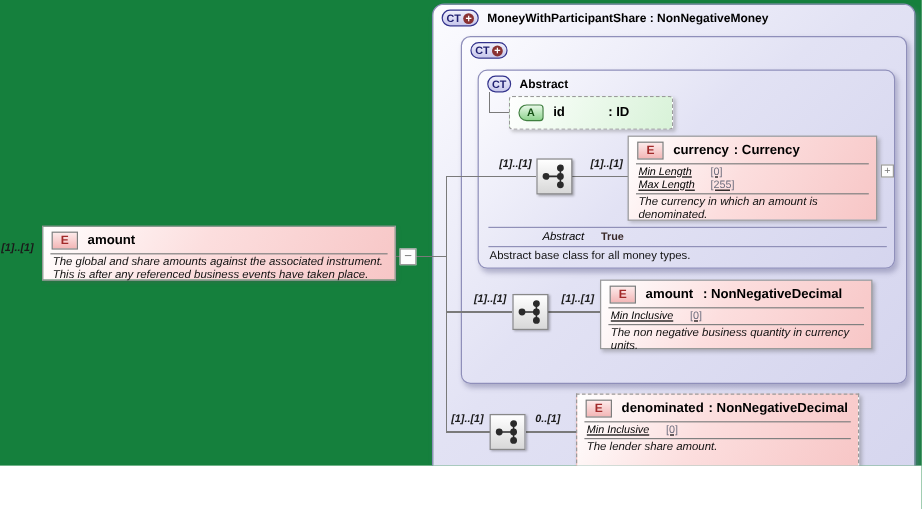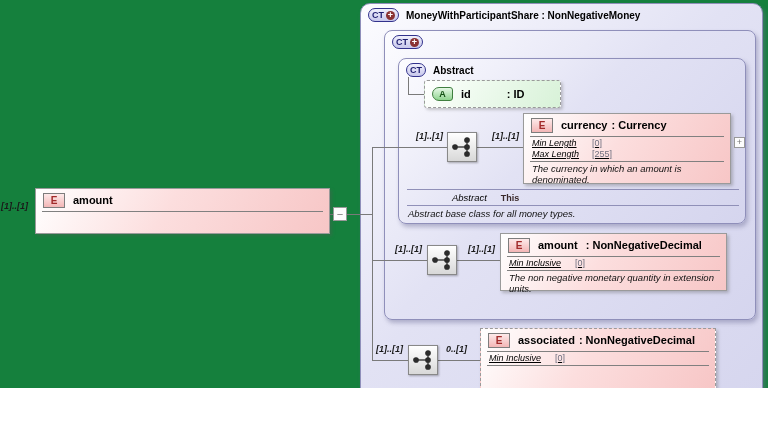--- a/index.html
+++ b/index.html
@@ -23,21 +23,21 @@
     background: linear-gradient(#f0f0fc, #c8c8ec);
     color: #1f1f70; font-size: 9px; font-weight: bold; line-height: 12px;
   }
   .plus-dot {
     width: 9px; height: 9px; border-radius: 50%;
     background: #8a3232; color: #fff;
     font-size: 9px; font-weight: bold; line-height: 8px; text-align: center;
   }
   .ct-footer { position: absolute; }
   .rule { border-top: 1px solid #9090b8; }
-  .anno { font-style: italic; font-size: 9.5px; color: #111; line-height: 11px; padding: 2px 1px 1px 1px; }
+  .anno { font-size: 9.5px; color: #111; line-height: 11px; padding: 2px 1px 1px 1px; }
 
   
   .ebox {
     position: absolute;
     border: 1px solid #9a9a9a;
     background: linear-gradient(120deg, #ffffff 0%, #fcdede 45%, #f7c6c6 100%);
     box-shadow: 2px 2px 3px rgba(90,90,90,.35);
   }
   .ebox.dashed { border-style: dashed; }
   .e-title { display: flex; align-items: center; gap: 8px; padding: 3px 7px 3px 7px; height: 22px; }
@@ -125,21 +125,21 @@
     <div class="ct-header">
       <span class="ct-badge">
         <span>CT</span>
       </span>
       <span class="ct-title">Abstract</span>
     </div>
     <div class="ct-footer" style="left:8px; right:6px; bottom:3px;">
       <div class="rule"></div>
       <div class="abstract-row">
         <span class="abstract-label">Abstract</span>
-        <span class="abstract-value">This</span>
+        <span class="abstract-value">True</span>
       </div>
       <div class="rule"></div>
       <div class="anno">Abstract base class for all money types.</div>
     </div>
   </div>
 
   <svg class="wires" width="768" height="432">
     <g stroke="#7a7a7a" stroke-width="1" shape-rendering="crispEdges">
       <line x1="330" y1="214" x2="372" y2="214"></line>
       <line x1="372" y1="147" x2="372" y2="360"></line>
@@ -155,20 +155,21 @@
   </svg>
 
   <div class="card" style="left:1px; top:201px;">[1]..[1]</div>
 
   <div class="ebox" style="left:35px; top:188px; width:295px; height:46px;">
     <div class="e-title">
       <span class="e-badge">E</span>
       <span class="e-name">amount</span>
     </div>
     <div class="e-div"></div>
+    <div class="e-anno">The global and share amounts against the associated instrument. This is after any referenced business events have taken place.</div>
   </div>
 
   <div class="toggle" style="left:333px; top:207px; width:14px; height:14px; font-size:11px; line-height:11px;">−</div>
 
   <div class="attr-box" style="left:424px; top:80px; width:137px; height:28px;">
     <span class="a-badge">A</span>
     <span class="e-name">id</span>
     <span class="e-type" style="margin-left:28px;">: ID</span>
   </div>
 
@@ -228,45 +229,46 @@
       <span class="e-badge">E</span>
       <span class="e-name">amount</span>
       <span class="e-type">: NonNegativeDecimal</span>
     </div>
     <div class="e-div"></div>
     <div class="facet">
       <span class="facet-label" style="width:66px;">Min Inclusive</span>
       <span class="facet-value">[0]</span>
     </div>
     <div class="e-div" style="margin-top:2px;"></div>
-    <div class="e-anno">The non negative monetary quantity in extension units.</div>
+    <div class="e-anno">The non negative business quantity in currency units.</div>
   </div>
 
   <div class="card" style="left:376px; top:344px;">[1]..[1]</div>
   <div class="gicon" style="left:408px; top:345px;">
     <svg width="26" height="26" viewBox="0 0 26 26">
       <g stroke="#2b2b2b" stroke-width="1.3" fill="#2b2b2b">
         <line x1="6" y1="13" x2="18" y2="13"></line>
         <line x1="18" y1="6" x2="18" y2="20"></line>
         <circle cx="6" cy="13" r="2.2"></circle>
         <circle cx="18" cy="6" r="2.2"></circle>
         <circle cx="18" cy="13" r="2.2"></circle>
         <circle cx="18" cy="20" r="2.2"></circle>
       </g>
     </svg>
   </div>
   <div class="card" style="left:446px; top:344px;font-style:italic;">0..[1]</div>
 
   <div class="ebox dashed" style="left:480px; top:328px; width:236px; height:63px;">
     <div class="e-title">
       <span class="e-badge">E</span>
-      <span class="e-name">associated</span>
+      <span class="e-name">denominated</span>
       <span class="e-type" style="margin-left:-4px;">: NonNegativeDecimal</span>
     </div>
     <div class="e-div"></div>
     <div class="facet">
       <span class="facet-label" style="width:66px;">Min Inclusive</span>
       <span class="facet-value">[0]</span>
     </div>
     <div class="e-div" style="margin-top:2px;"></div>
+    <div class="e-anno">The lender share amount.</div>
   </div>
 
 </div>
 
 </body></html>

